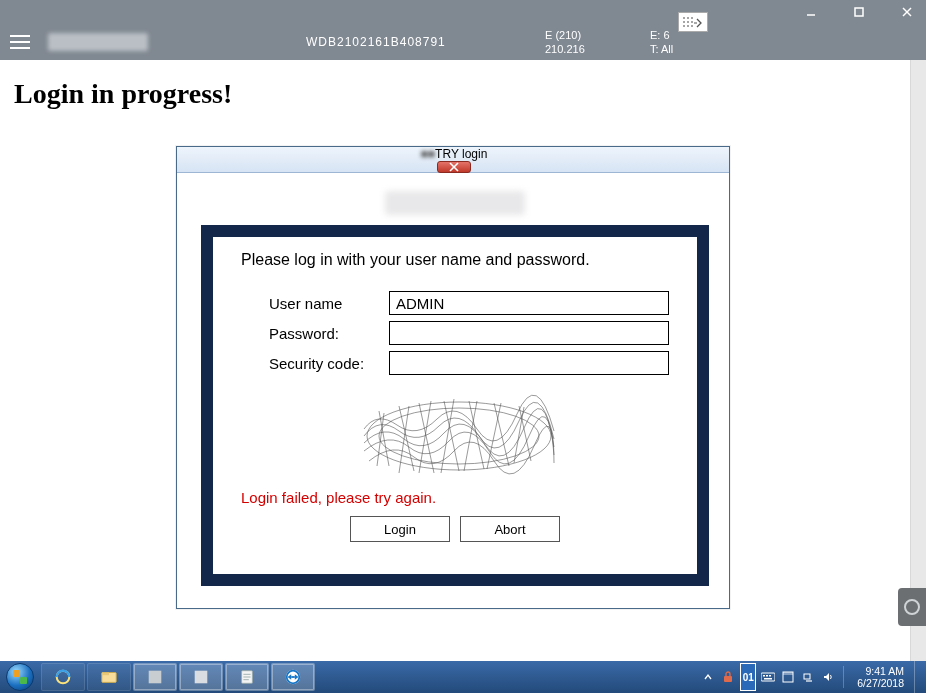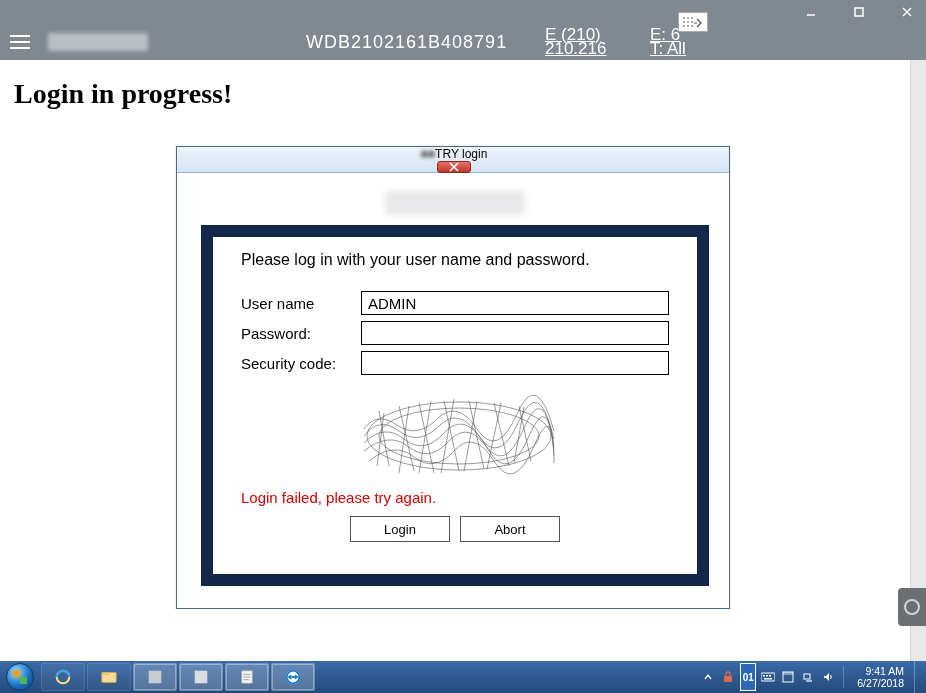--- a/index.html
+++ b/index.html
@@ -13,22 +13,22 @@
   .win-titlebar .tbtn { width: 26px; height: 16px; display:flex; align-items:center; justify-content:center; font-size:12px; }
   .win-titlebar .tbtn svg { width:12px; height:12px; }
   
   
   .app-header {
     height: 36px; background: #808891; display:flex; align-items:center; color:#fff; font-size:13px; position:relative;
   }
   .hamburger { width:40px; height:36px; display:flex; flex-direction:column; justify-content:center; gap:4px; padding:0 10px; cursor:pointer; }
   .hamburger span { height:2px; background:#fff; }
   .app-header .logo-blur { margin-left:8px; width:100px; height:18px; background:#b9bfc5; border-radius:2px; filter: blur(2px); }
-  .app-header .vin { position:absolute; left:306px; font-size:18px; letter-spacing:1px; font-weight:400; }
-  .app-header .col { position:absolute; font-size:17px; line-height:14px;text-decoration:underline; }
+  .app-header .vin { position:absolute; left:306px; font-size:12px; letter-spacing:1px; font-weight:400; }
+  .app-header .col { position:absolute; font-size:11px; line-height:14px; }
   .app-header .col1 { left:545px; top:4px; }
   .app-header .col2 { left:650px; top:4px; }
   .app-header .grip { position:absolute; left:678px; top:-12px; width:30px; height:20px; background:#fff; border:1px solid #aaa; display:flex; align-items:center; justify-content:center; font-size:9px; color:#444;}
   
   
   .content { position:relative; height: calc(693px - 24px - 36px - 32px); background:#fff; }
   .content h1 { font-family: Georgia, "Times New Roman", serif; font-size:28px; font-weight:bold; padding:18px 0 0 14px; }
   .scrollbar-right { position:absolute; right:0; top:0; width:16px; height:100%; background:#f0f0f0; border-left:1px solid #d8d8d8;}
   .scrollbar-right .thumb { position:absolute; top:0; width:100%; height:100%; background:#e8e8e8; }
   
@@ -46,21 +46,21 @@
   .dialog-title .spacer { flex:1; }
   .dialog-title .close {
     width:34px; height:18px; background:linear-gradient(#e57368,#c0392b); border:1px solid #8a2a20; border-radius:3px;
     display:flex; align-items:center; justify-content:center; color:#fff; font-size:11px; font-weight:bold; cursor:pointer;
   }
   .dialog-body { padding:18px 20px 22px 24px; background:#fff;}
   .dialog-body .logo2 { width:140px; height:24px; margin:0 auto 10px auto; background:#e8e8ea; border-radius:3px; filter: blur(3px);}
   .navy { background:#13274b; padding:12px; }
   .white-box { background:#fff; padding:14px 28px 32px 28px; }
   .instr { font-size:16px; margin-bottom:22px; }
-  .row { display:flex; align-items:center; margin-bottom:6px; }
+  .row { display:flex; align-items:center; margin-bottom:6px;margin-left:28px; }
   .row label { width:120px; font-size:15px; }
   .row input { flex:1; height:24px; border:1px solid #000000; padding:2px 6px; font-size:15px; font-family:inherit;}
   .captcha { margin:4px 0 8px 118px; width:200px; height:100px; }
   .error { color:#d40000; font-size:15px; margin-bottom:10px; }
   .btnrow { display:flex; gap:10px; justify-content:center; }
   .btnrow button { width:100px; height:26px; background:#fff; border:1px solid #555; font-size:13px; cursor:pointer; }
   
   
   .side-widget { position:absolute; right:0; top:528px; width:28px; height:38px; background:#6c6f72; border-top-left-radius:4px; border-bottom-left-radius:4px; display:flex; align-items:center; justify-content:center;}
   .side-widget .inner-dot { width:16px; height:16px; border:2px solid #cfd3d6; border-radius:50%; }

